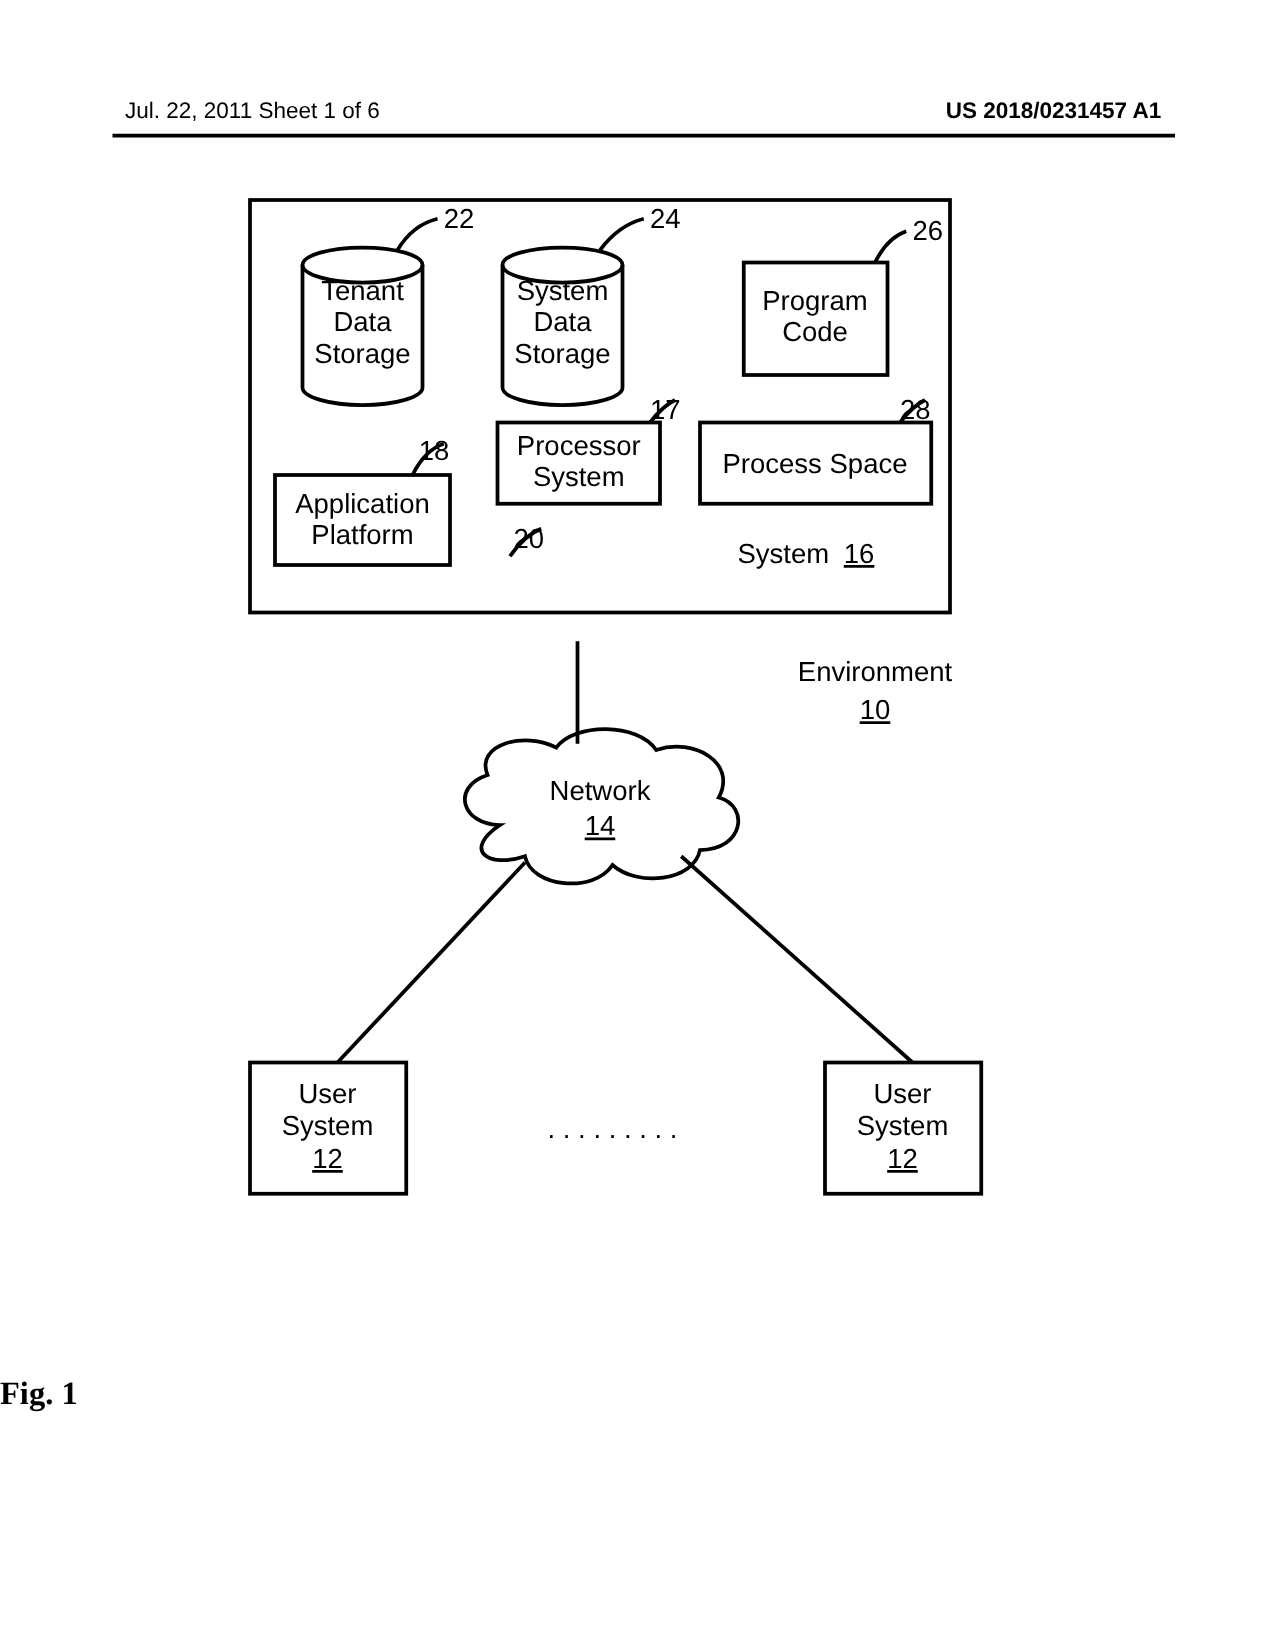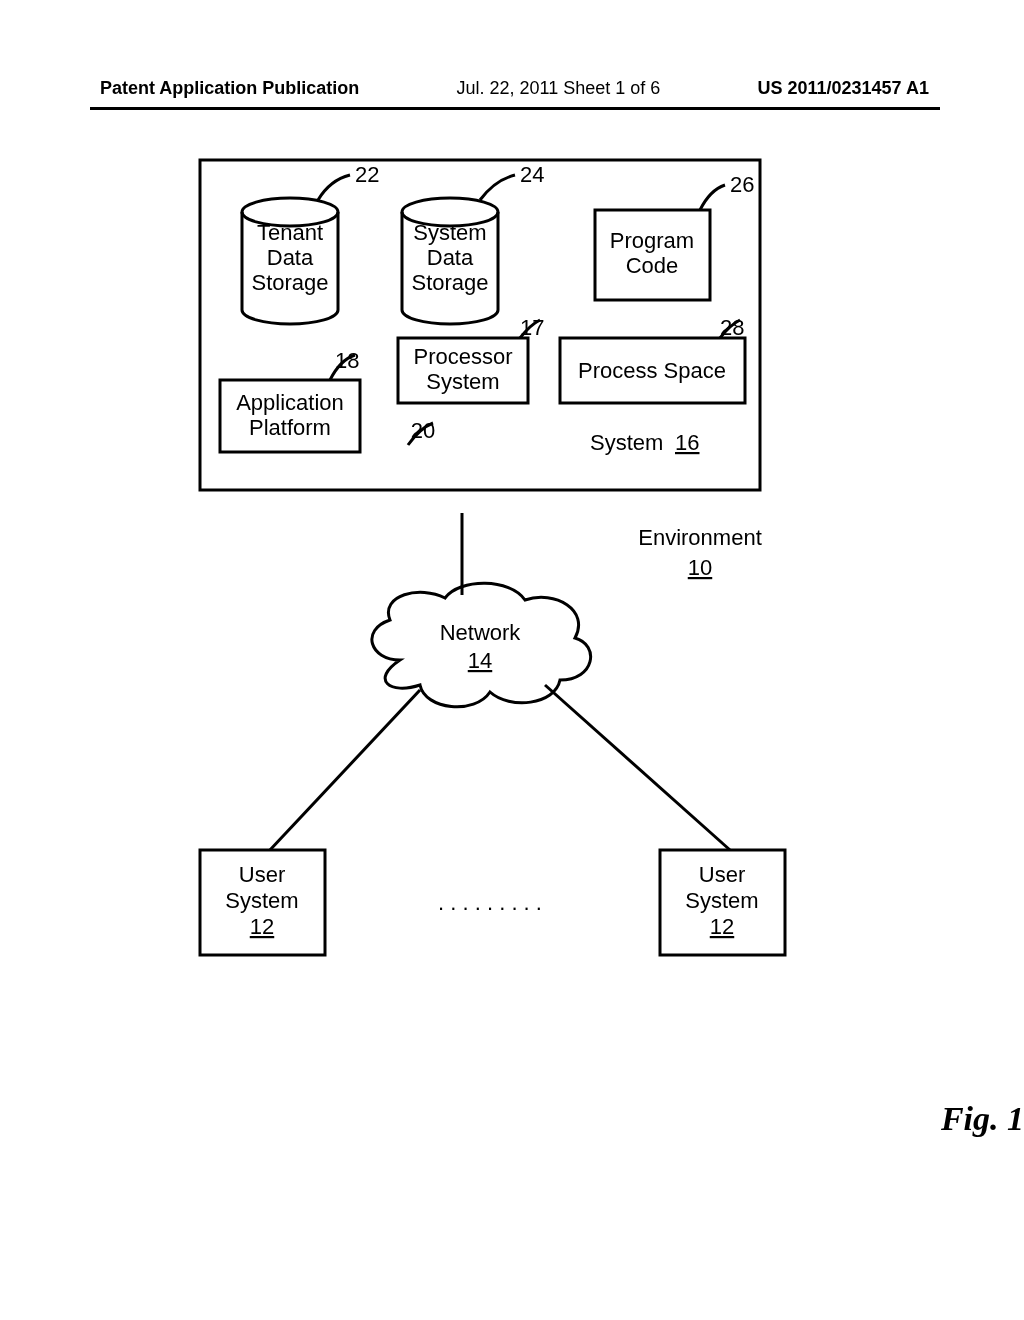--- a/index.html
+++ b/index.html
@@ -37,34 +37,32 @@
     top: 130px;
     left: 0;
     width: 1024px;
     height: 950px;
   }
   .canvas svg { width: 100%; height: 100%; }
   .fig-caption {
     position: absolute;
     top: 1100px;
     width: 100%;
-    text-align: right;
+    text-align: left;
     font-weight: bold;
-    font-style: italic;
-    font-size: 34px;
+    font-size: 26px;
     font-family: "Times New Roman", Times, serif;
   }
 </style>
 </head>
 <body>
 
 <div class="header">
-  <span class="left">Patent Application Publication</span>
   <span class="center">Jul. 22, 2011  Sheet 1 of 6</span>
-  <span class="right">US 2011/0231457 A1</span>
+  <span class="right">US 2018/0231457 A1</span>
 </div>
 <div class="hr"></div>
 
 <div class="canvas">
 <svg viewBox="0 0 1024 950">
   <defs>
     <style>
       .st { fill: none; stroke: #000; stroke-width: 3; }
       .txt { font-family: Arial, sans-serif; font-size: 22px; text-anchor: middle; }
       .txtL { font-family: Arial, sans-serif; font-size: 22px; text-anchor: start; }

